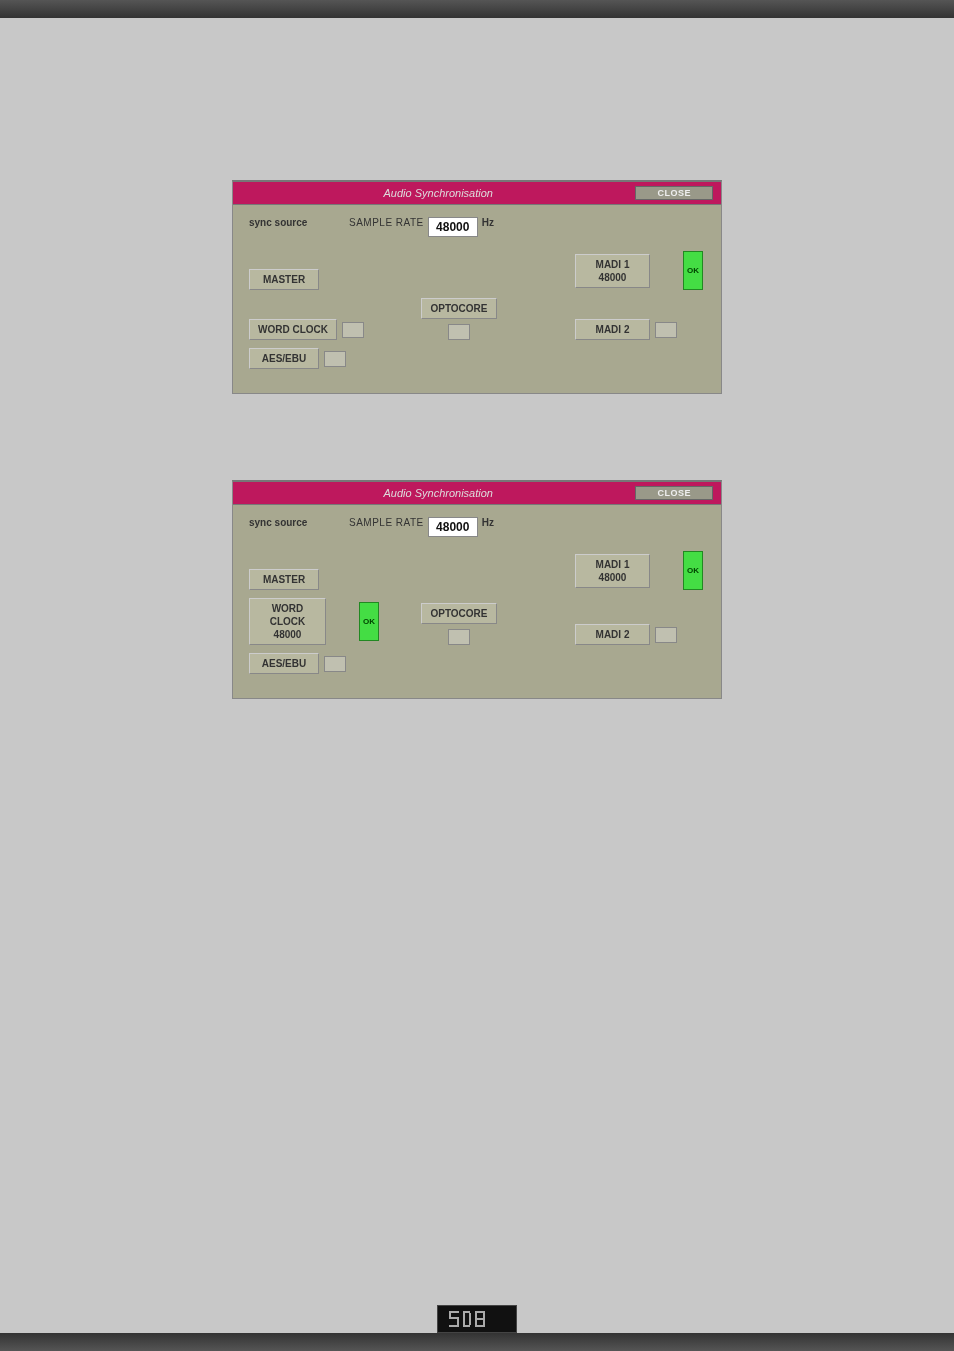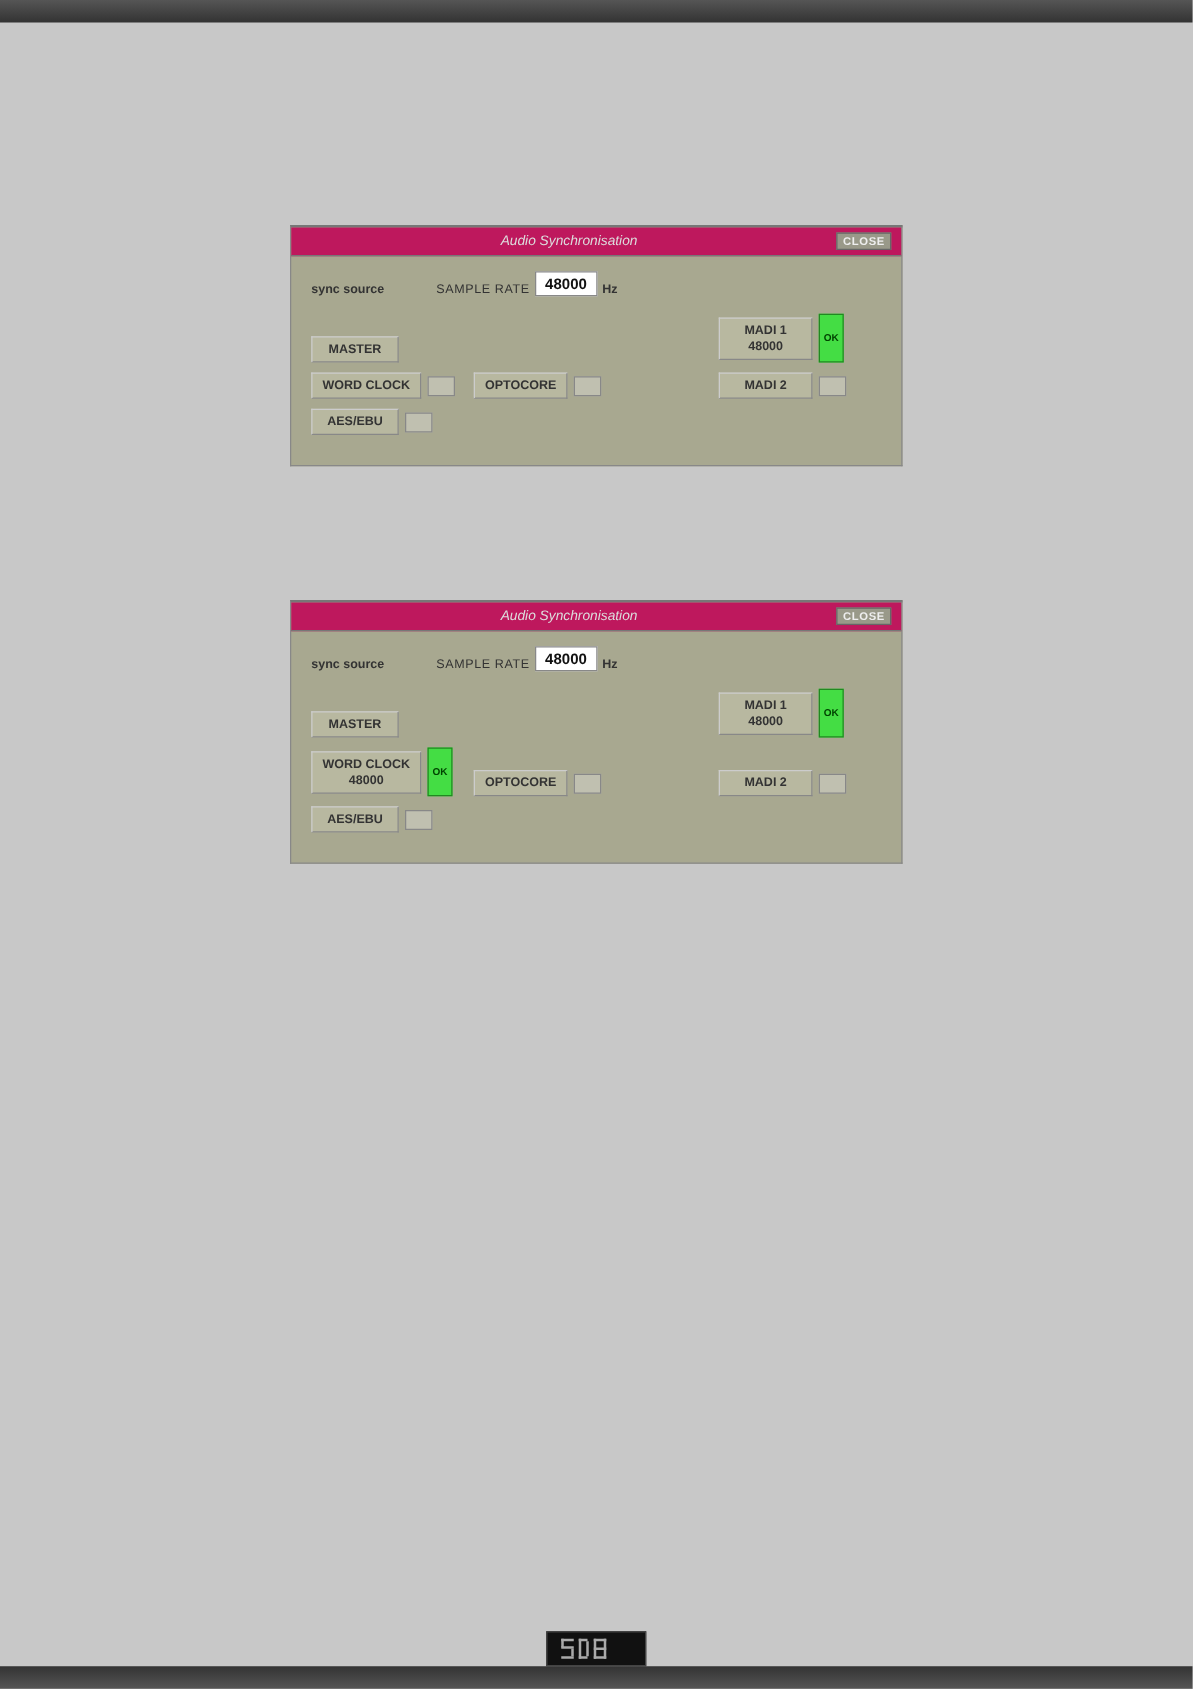--- a/index.html
+++ b/index.html
@@ -87,35 +87,35 @@
       font-style: italic;
       flex: 1;
       text-align: center;
     }
 
     .close-btn {
       background: #999989;
       border: 1px solid #666;
       color: #eee;
       font-size: 9px;
-      padding: 1px 4px;
+      padding: 1px 21px;
       cursor: pointer;
       font-weight: bold;
       letter-spacing: 0.5px;
     }
 
     
     .panel-content {
       padding: 12px 16px 16px 16px;
     }
 
     
     .sample-rate-row {
       display: flex;
-      align-items: flex-end;
+      align-items: flex-start;
       margin-bottom: 14px;
       gap: 0;
     }
 
     .sync-source-label {
       font-size: 10px;
       color: #333;
       font-weight: bold;
       width: 80px;
       margin-right: 20px;
@@ -178,30 +178,31 @@
       background: #44dd44;
       border: 1px solid #228822;
       color: #004400;
       font-size: 8px;
       font-weight: bold;
       padding: 14px 3px;
       display: inline-flex;
       align-items: center;
       justify-content: center;
       min-width: 20px;
+      margin-left: 28px;
     }
 
     .prow {
       display: flex;
       align-items: flex-end;
       margin-bottom: 8px;
     }
 
     .pcol1 { width: 130px; }
-    .pcol2 { width: 160px; margin-left: 0; }
+    .pcol2 { width: 160px; margin-left: 0; flex-direction: column; }
     .pcol3 { width: 130px; margin-left: auto; }
 
   </style>
 </head>
 <body>
 
 <div class="top-bar"></div>
 
 <div class="panel panel-top">
   <div class="panel-title-bar">

